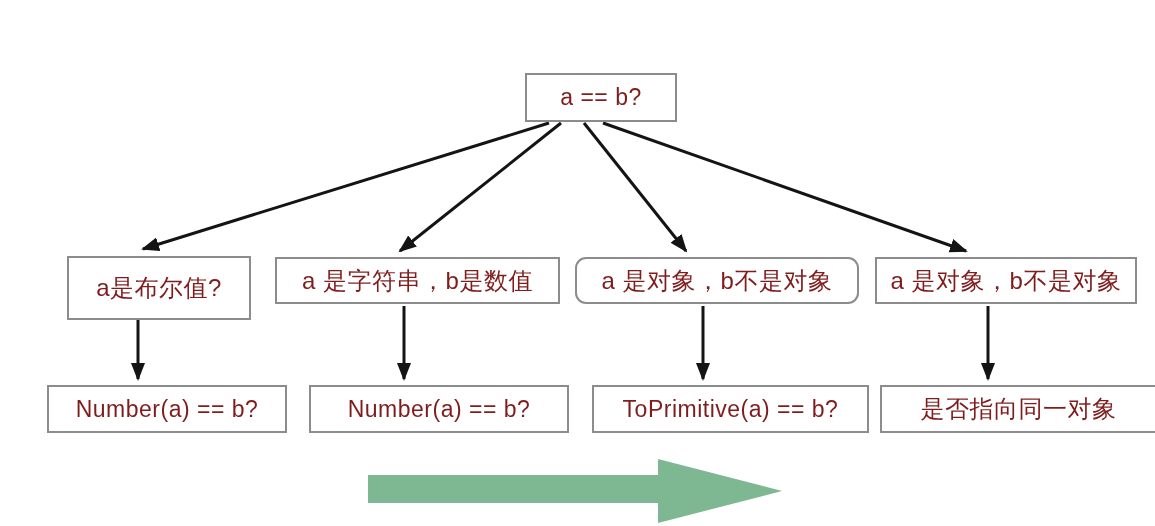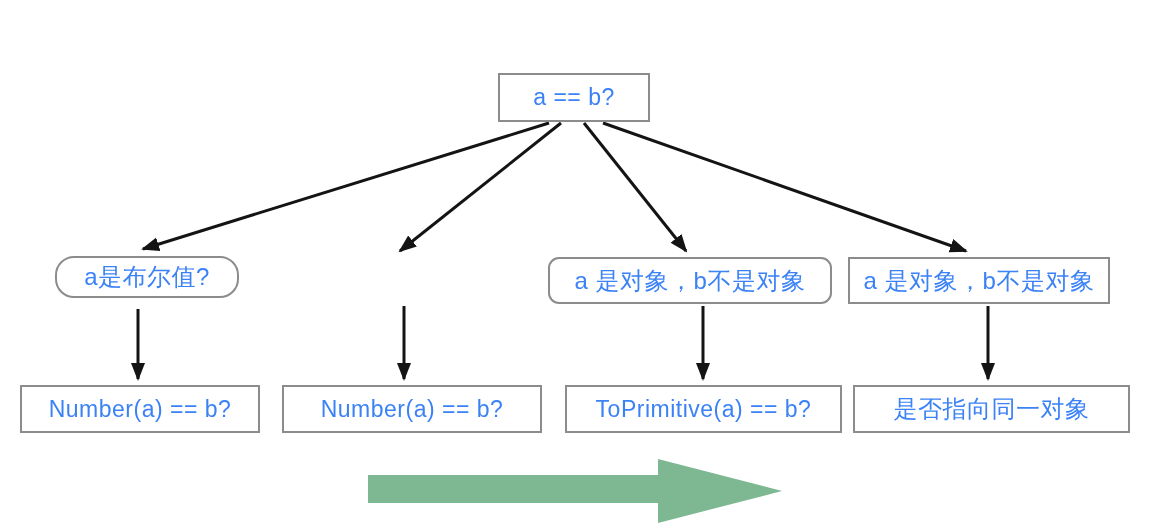--- a/index.html
+++ b/index.html
@@ -21,30 +21,31 @@
     top: 0;
     width: 1155px;
     height: 526px;
     pointer-events: none;
   }
   .node {
     position: absolute;
     box-sizing: border-box;
     border: 2px solid #8c8c8c;
     background: #ffffff;
-    color: #3b82f6;
+    color: #7f1d1d;
     display: flex;
     align-items: center;
     justify-content: center;
     font-size: 24px;
     letter-spacing: 0.5px;
     white-space: nowrap;
+    margin-left: 27px;
   }
   .node.root   { left: 498px; top: 73px;  width: 152px; height: 49px; font-size: 23px; }
-  .node.cond1  { left: 55px;  top: 256px; width: 184px; height: 42px; border-radius: 19px; }
+  .node.cond1  { left: 40px;  top: 256px; width: 184px; height: 64px; }
   .node.cond2  { left: 248px; top: 257px; width: 285px; height: 47px; }
   .node.cond3  { left: 548px; top: 257px; width: 284px; height: 47px; border-radius: 11px; }
   .node.cond4  { left: 848px; top: 257px; width: 262px; height: 47px; }
   .node.res1   { left: 20px;  top: 385px; width: 240px; height: 48px; font-size: 23px; }
   .node.res2   { left: 282px; top: 385px; width: 260px; height: 48px; font-size: 23px; }
   .node.res3   { left: 565px; top: 385px; width: 277px; height: 48px; font-size: 23px; }
   .node.res4   { left: 853px; top: 385px; width: 277px; height: 48px; }
 </style>
 </head>
 <body>
@@ -67,20 +68,21 @@
     <line x1="404" y1="306" x2="404" y2="379" stroke="#141414" stroke-width="3" marker-end="url(#ah)"></line>
     <line x1="703" y1="306" x2="703" y2="379" stroke="#141414" stroke-width="3" marker-end="url(#ah)"></line>
     <line x1="988" y1="306" x2="988" y2="379" stroke="#141414" stroke-width="3" marker-end="url(#ah)"></line>
 
     <polygon points="368,475 658,475 658,459 782,491 658,523 658,503 368,503" fill="#7db893"></polygon>
   </svg>
 
   <div class="node root">a == b?</div>
 
   <div class="node cond1">a是布尔值?</div>
+  <div class="node cond2">a 是字符串，b是数值</div>
   <div class="node cond3">a 是对象，b不是对象</div>
   <div class="node cond4">a 是对象，b不是对象</div>
 
   <div class="node res1">Number(a) == b?</div>
   <div class="node res2">Number(a) == b?</div>
   <div class="node res4">是否指向同一对象</div>
   <div class="node res3">ToPrimitive(a) == b?</div>
 
 </div>
 

